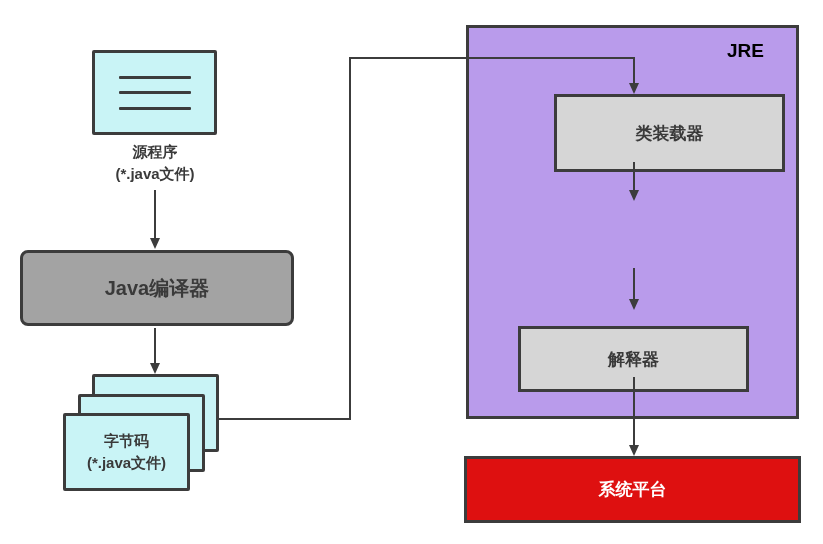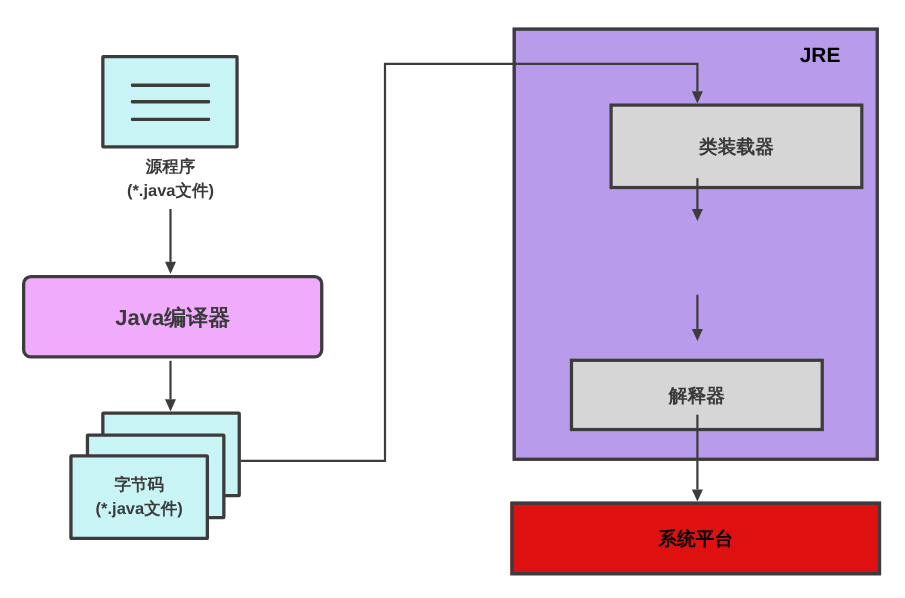--- a/index.html
+++ b/index.html
@@ -12,21 +12,21 @@
 
   
   .doc-box{left:92px;top:50px;width:125px;height:85px;background:#C9F4F6;border-radius:2px;
     display:flex;flex-direction:column;justify-content:space-evenly;padding:10px 0;}
   .doc-line{width:72px;height:3px;background:#3C3C3C;margin:0 auto;border-radius:1px;}
 
   .src-label{position:absolute;left:65px;top:141px;width:180px;text-align:center;
     font-size:15px;font-weight:bold;line-height:1.45;}
 
   
-  .compiler-box{left:20px;top:250px;width:274px;height:76px;background:#f0abfc;
+  .compiler-box{left:20px;top:250px;width:274px;height:76px;background:#a3a3a3;
     border-radius:8px;font-size:20px;font-weight:bold;}
 
   
   .bc{width:127px;height:78px;background:#C9F4F6;border-radius:2px;}
   .bc-back{left:92px;top:374px;}
   .bc-mid{left:78px;top:394px;}
   .bc-front{left:63px;top:413px;font-size:15px;font-weight:bold;line-height:1.45;
     flex-direction:column;}
 
   
@@ -34,21 +34,21 @@
   .jre-label{position:absolute;top:12px;right:32px;font-size:19px;font-weight:bold;color:#000000;}
 
   
   .stage{left:518px;width:231px;height:66px;background:#D6D6D6;font-size:17px;font-weight:bold;}
   .stage-0{top:94px;height:78px;margin-left:36px;}
   .stage-1{top:201px;}
   .stage-2{top:310px;margin-top:16px;}
 
   
   .platform-box{left:464px;top:456px;width:337px;height:67px;background:#DE1010;
-    font-size:17px;font-weight:bold;color:#000000;}
+    font-size:17px;font-weight:bold;color:#ffffff;}
 
   .wires{position:absolute;left:0;top:0;width:823px;height:544px;pointer-events:none;z-index:10;}
 </style>
 </head>
 <body>
 
 <div class="canvas">
 
   <div class="box doc-box">
     <div class="doc-line"></div>

